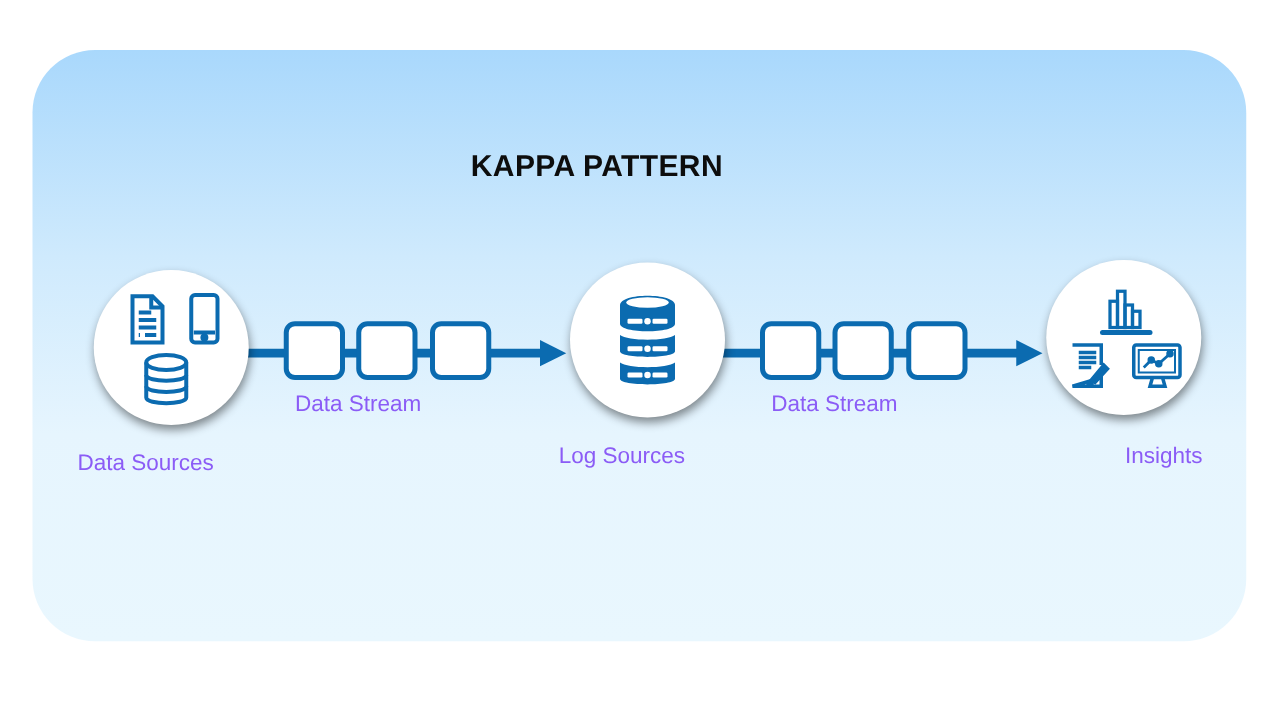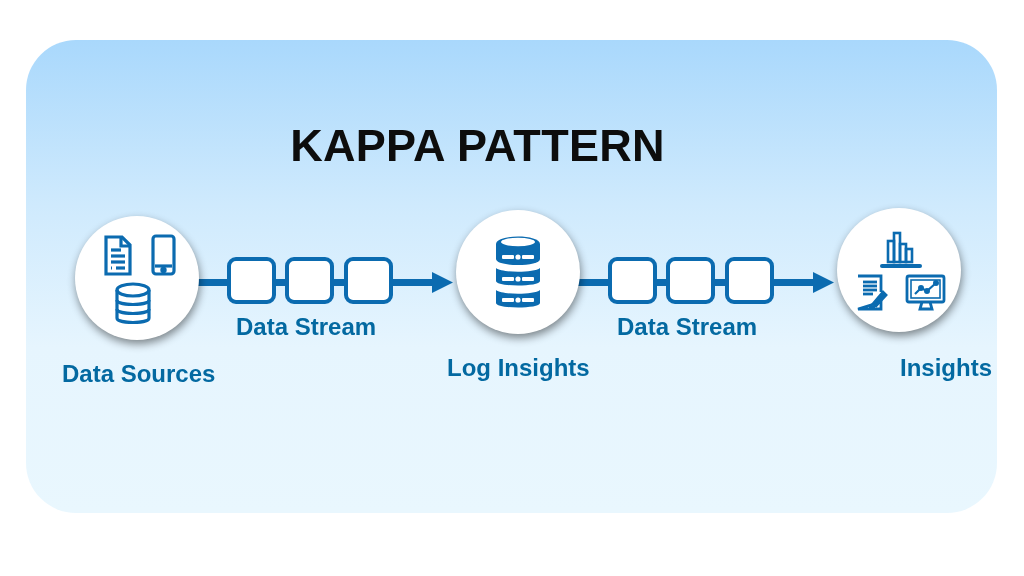--- a/index.html
+++ b/index.html
@@ -4,30 +4,30 @@
 <style>
   html, body { margin: 0; padding: 0; background: #ffffff; }
   body { width: 1024px; height: 576px; position: relative; overflow: hidden; font-family: "Liberation Sans", sans-serif; }
   .panel {
     position: absolute; left: 26px; top: 40px; width: 971px; height: 473px;
     border-radius: 50px;
     background: linear-gradient(to bottom, #a9d8fc 0%, #cfeafd 35%, #e6f5fe 65%, #e9f7fe 100%);
   }
   .title {
     position: absolute; left: 0; width: 955px; top: 120px; text-align: center;
-    font-weight: bold; font-size: 45px; color: #0d0d0d; letter-spacing: 0.3px;
+    font-weight: bold; font-size: 24px; color: #0d0d0d; letter-spacing: 0.3px;
   }
   .node {
     position: absolute; width: 124px; height: 124px; border-radius: 50%;
     background: #ffffff;
     box-shadow: 1px 4px 8px rgba(0,0,0,0.45);
   }
   .node svg { position: absolute; left: 0; top: 0; }
   .label {
-    position: absolute; font-weight: bold; font-size: 24px; color: #0369a1; text-align: center; white-space: nowrap;
+    position: absolute; font-weight: normal; font-size: 18px; color: #8b5cf6; text-align: center; white-space: nowrap;
   }
   svg.flow { position: absolute; left: 0; top: 0; }
 </style>
 </head>
 <body>
 
 <div class="panel"></div>
 
 <div class="title">KAPPA PATTERN</div>
 
@@ -91,21 +91,21 @@
       <rect x="66" y="45" width="12" height="4" rx="1"></rect>
       <rect x="46" y="67" width="12" height="4" rx="1"></rect>
       <circle cx="62" cy="69" r="2.6"></circle>
       <rect x="66" y="67" width="12" height="4" rx="1"></rect>
       <rect x="46" y="88" width="12" height="4" rx="1"></rect>
       <circle cx="62" cy="90" r="2.6"></circle>
       <rect x="66" y="88" width="12" height="4" rx="1"></rect>
     </g>
   </svg>
 </div>
-<div class="label" style="left:447px; top:354px;">Log Insights</div>
+<div class="label" style="left:447px; top:354px;">Log Sources</div>
 
 <div class="node" style="left:837px; top:208px;">
   <svg width="124" height="124" viewBox="0 0 124 124">
     <g fill="none" stroke="#0B6BB0" stroke-width="2.6">
       <rect x="51" y="33" width="6" height="21"></rect>
       <rect x="57" y="25" width="6" height="29"></rect>
       <rect x="63" y="36" width="6" height="18"></rect>
       <rect x="69" y="41" width="6" height="13"></rect>
     </g>
     <rect x="43" y="56" width="42" height="4" rx="2" fill="#0B6BB0"></rect>

